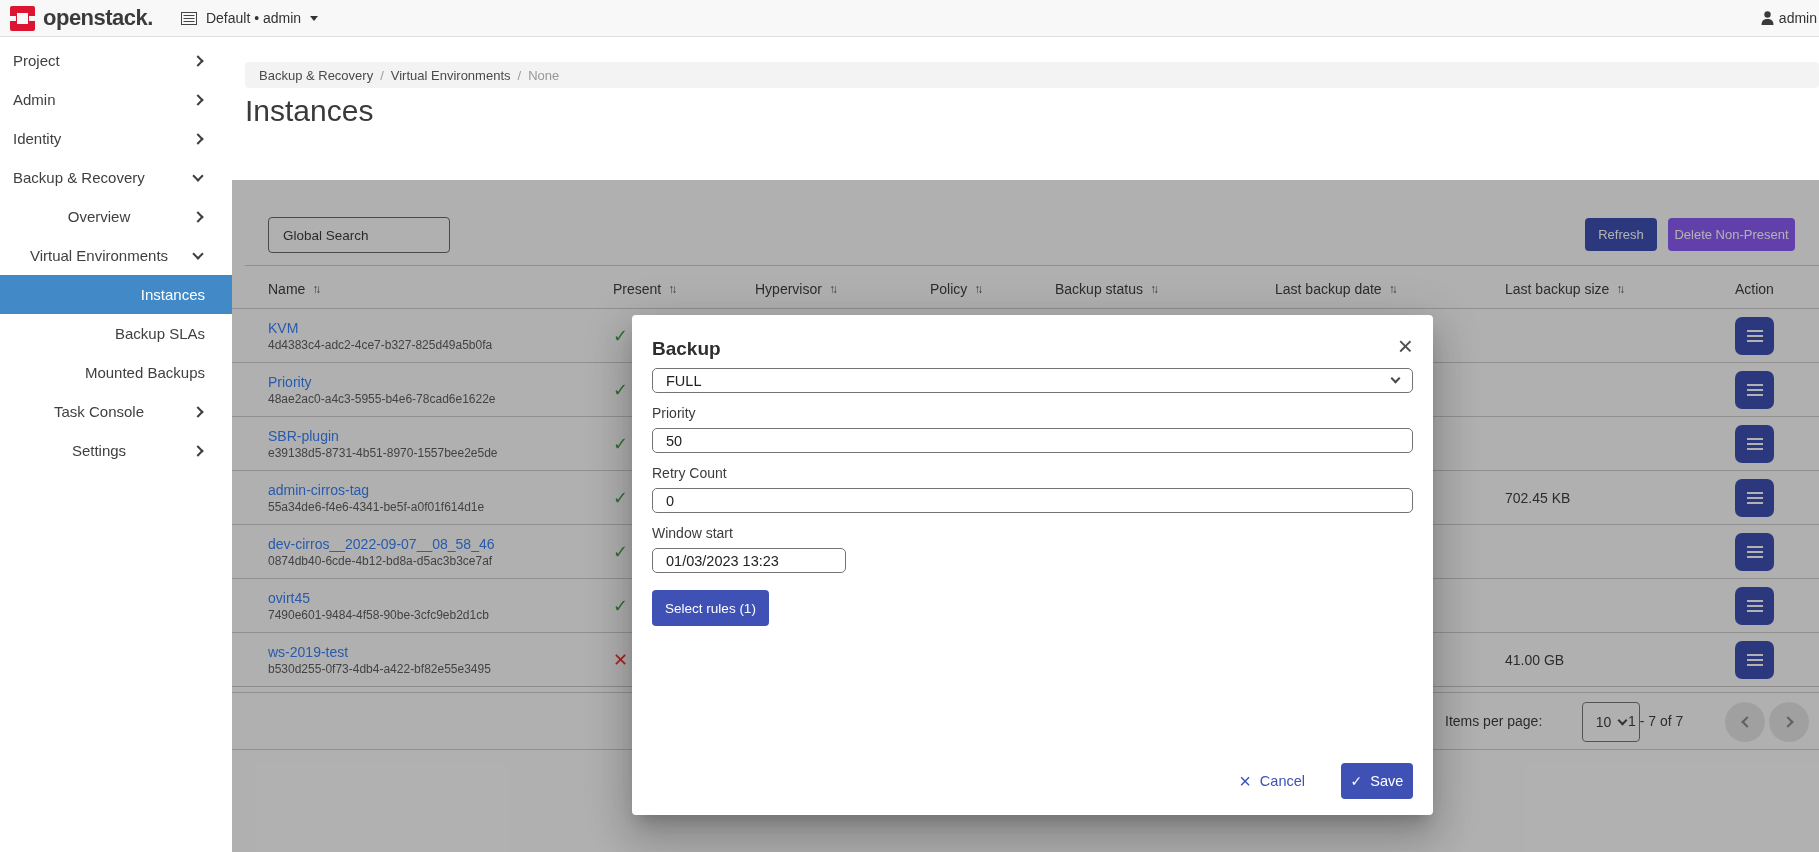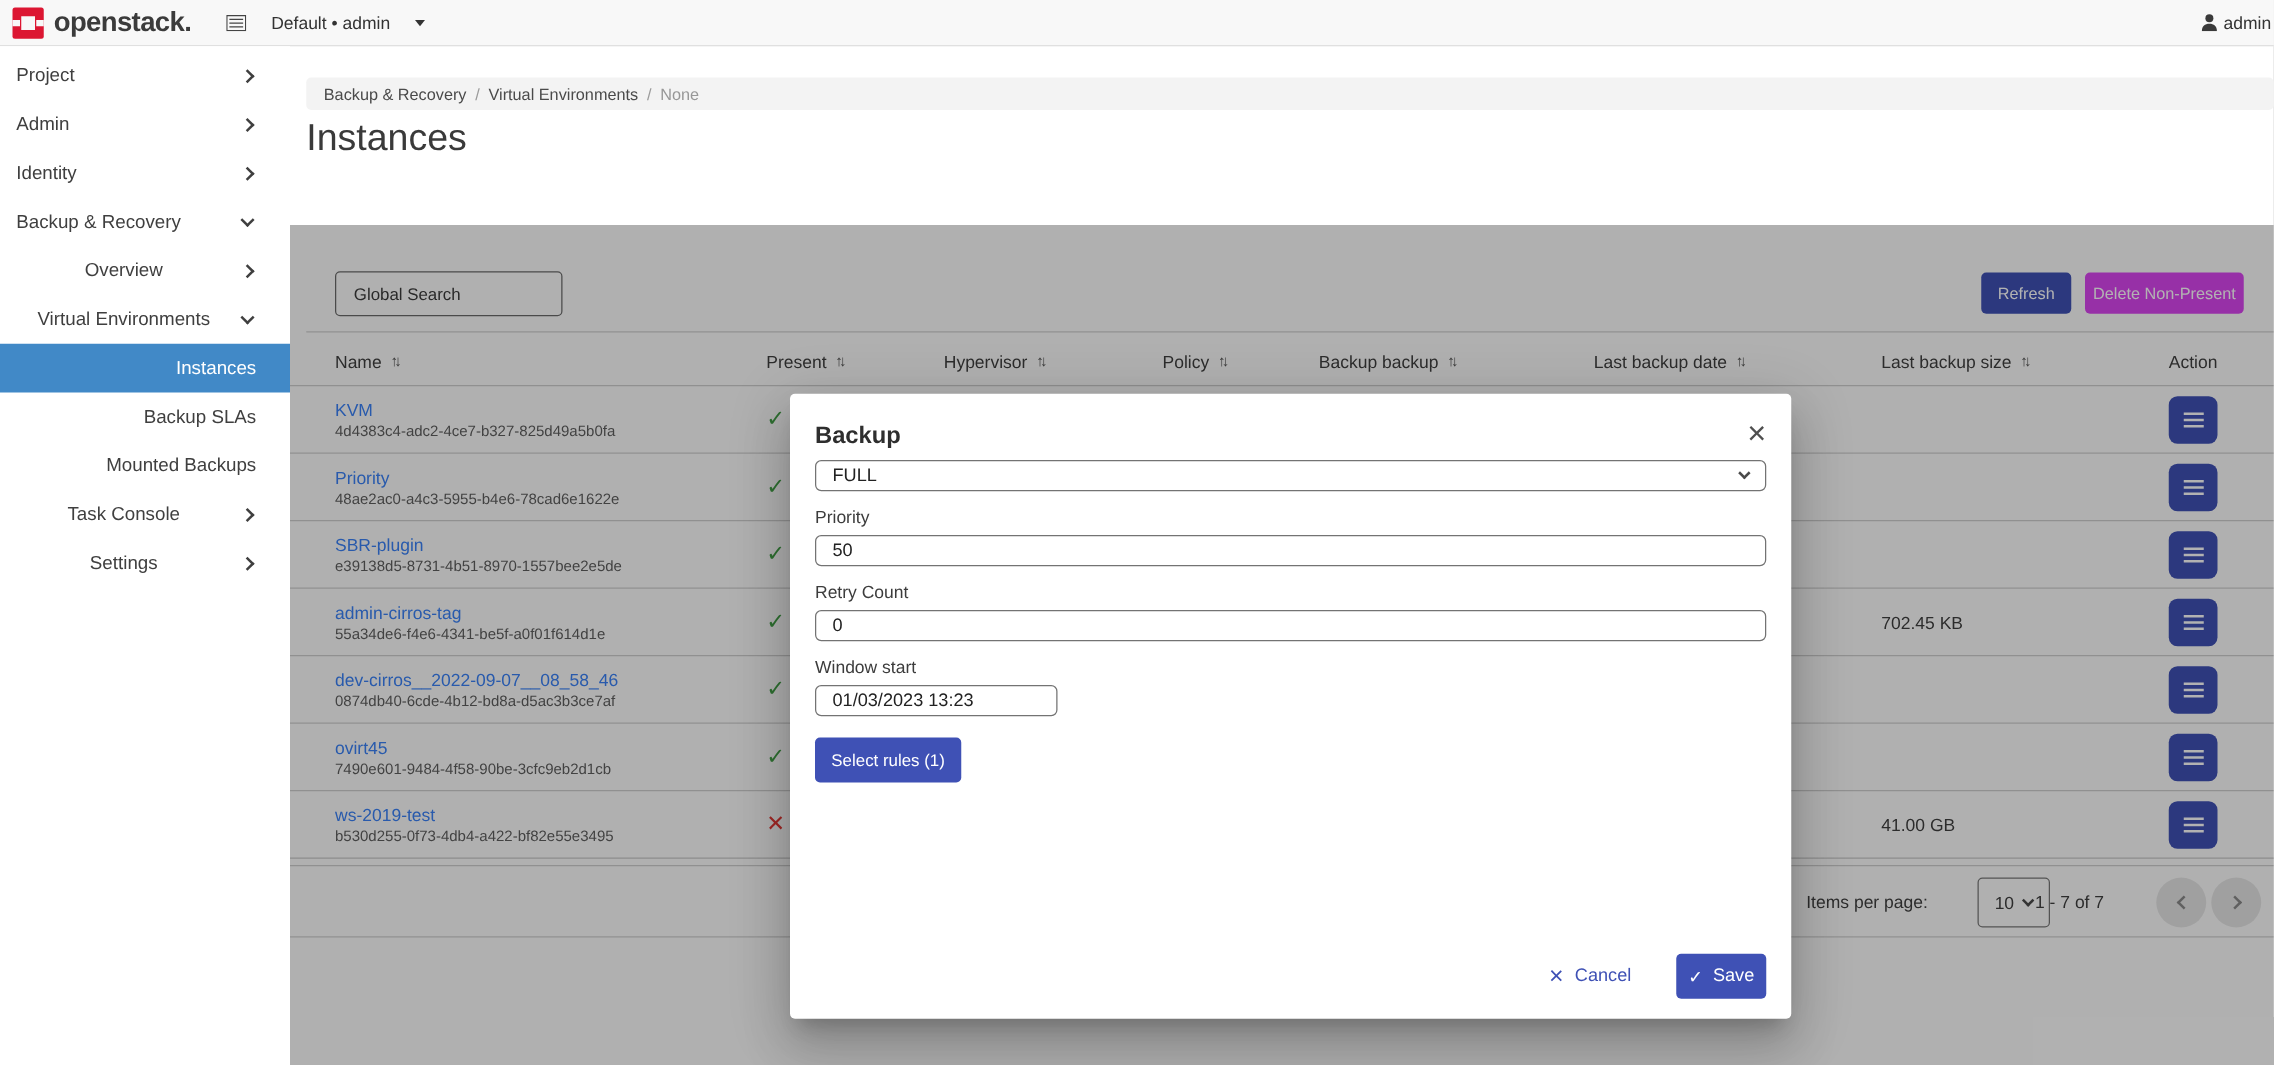--- a/index.html
+++ b/index.html
@@ -14,21 +14,21 @@
     position:absolute; top:0; left:0; right:0; height:37px;
     background:#f8f8f8; border-bottom:1px solid #e0e0e0;
     display:flex; align-items:center;
   }
   .logo { display:flex; align-items:center; gap:8px; padding-left:10px; }
   .logo-mark { position:relative; width:25px; height:25px; background:#dc1632; border-radius:2px; }
   .logo-mark .hole { position:absolute; left:7px; top:7px; width:11px; height:11px; background:#f8f8f8; }
   .logo-mark .slit-l { position:absolute; left:0; top:10px; width:6px; height:5px; background:#f8f8f8; }
   .logo-mark .slit-r { position:absolute; right:0; top:10px; width:6px; height:5px; background:#f8f8f8; }
   .logo-word { font-size:22px; font-weight:bold; color:#3b3b3b; letter-spacing:-0.5px; }
-  .ctx-switcher { display:flex; align-items:center; gap:20px; margin-left:28px; font-size:14px; color:#333; cursor:pointer; }
+  .ctx-switcher { display:flex; align-items:center; gap:9px; margin-left:28px; font-size:14px; color:#333; cursor:pointer; }
   .caret-down { width:0; height:0; border-left:4px solid transparent; border-right:4px solid transparent; border-top:5px solid #333; }
   .topbar-user { margin-left:auto; display:flex; align-items:center; gap:5px; font-size:14px; color:#333; padding-right:2px; }
 
   
   .sidebar { position:absolute; top:37px; left:0; width:232px; bottom:0; background:#fff; padding-top:4px; }
   .side-item { position:relative; height:39px; display:flex; align-items:center; font-size:15px; color:#3f3f3f; cursor:pointer; }
   .side-item.lvl0 { padding-left:13px; }
   .side-item.lvl1 { justify-content:center; padding-right:34px; }
   .side-item.lvl2 { justify-content:flex-end; padding-right:27px; }
   .side-item.selected { background:#4189c7; color:#fff; }
@@ -53,21 +53,21 @@
   .card-overlay { position:absolute; inset:0; background:rgba(0,0,0,0.30); z-index:5; }
 
   .search-box {
     position:absolute; left:36px; top:37px; width:182px; height:36px;
     border:1px solid #6b6b6b; border-radius:4px; display:flex; align-items:center;
     padding-left:14px; font-size:13.5px; color:#3c3c3c; background:transparent;
   }
   .btn { border:none; border-radius:4px; color:#fff; font-size:13px; font-weight:500;
          font-family:inherit; display:flex; align-items:center; justify-content:center; cursor:pointer; }
   .btn-refresh { position:absolute; left:1353px; top:38px; width:72px; height:33px; background:#3f51b5; }
-  .btn-delete  { position:absolute; left:1436px; top:38px; width:127px; height:33px; background:#d946ef; }
+  .btn-delete  { position:absolute; left:1436px; top:38px; width:127px; height:33px; background:#8b5cf6; }
   .divider-toolbar { position:absolute; top:85px; left:13px; right:0; border-top:1px solid #cfcfcf; }
 
   .grid-cols { display:grid; grid-template-columns:345px 142px 175px 125px 220px 230px 230px 1fr; padding-left:36px; }
   .thead { position:absolute; top:90px; left:0; right:0; height:38px; align-items:center;
            font-size:14px; font-weight:500; color:#3f3f3f; }
   .th { display:flex; align-items:center; gap:7px; }
   .sort-ic { font-size:12px; color:#555; letter-spacing:-3px; }
 
   .tbody { position:absolute; top:128px; left:0; right:0; border-bottom:1px solid #c9c9c9; }
   .trow { height:54px; align-items:center; border-top:1px solid #cfcfcf; font-size:14px; color:#3f3f3f; }
@@ -224,21 +224,21 @@
       </div>
     <div class="th">
         <span>Hypervisor</span>
         <span class="sort-ic">↑↓</span>
       </div>
     <div class="th">
         <span>Policy</span>
         <span class="sort-ic">↑↓</span>
       </div>
     <div class="th">
-        <span>Backup backup</span>
+        <span>Backup status</span>
         <span class="sort-ic">↑↓</span>
       </div>
     <div class="th">
         <span>Last backup date</span>
         <span class="sort-ic">↑↓</span>
       </div>
     <div class="th">
         <span>Last backup size</span>
         <span class="sort-ic">↑↓</span>
       </div>

